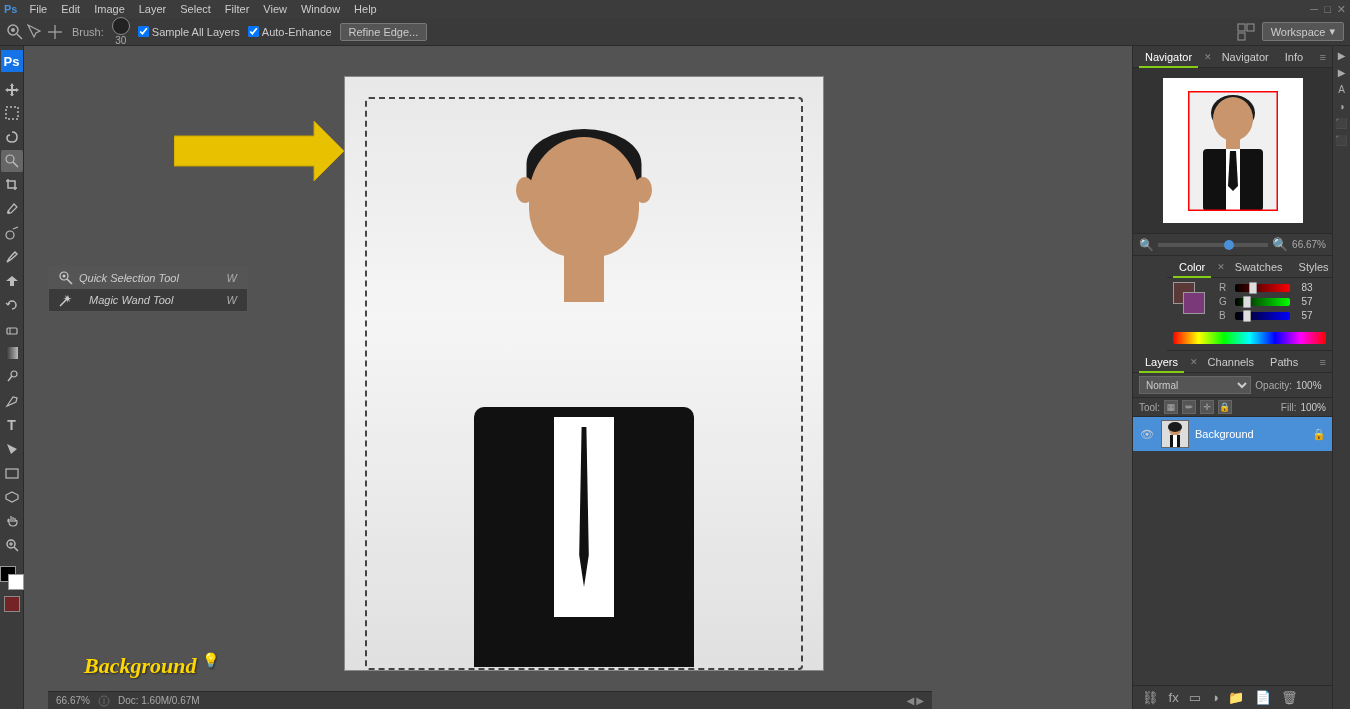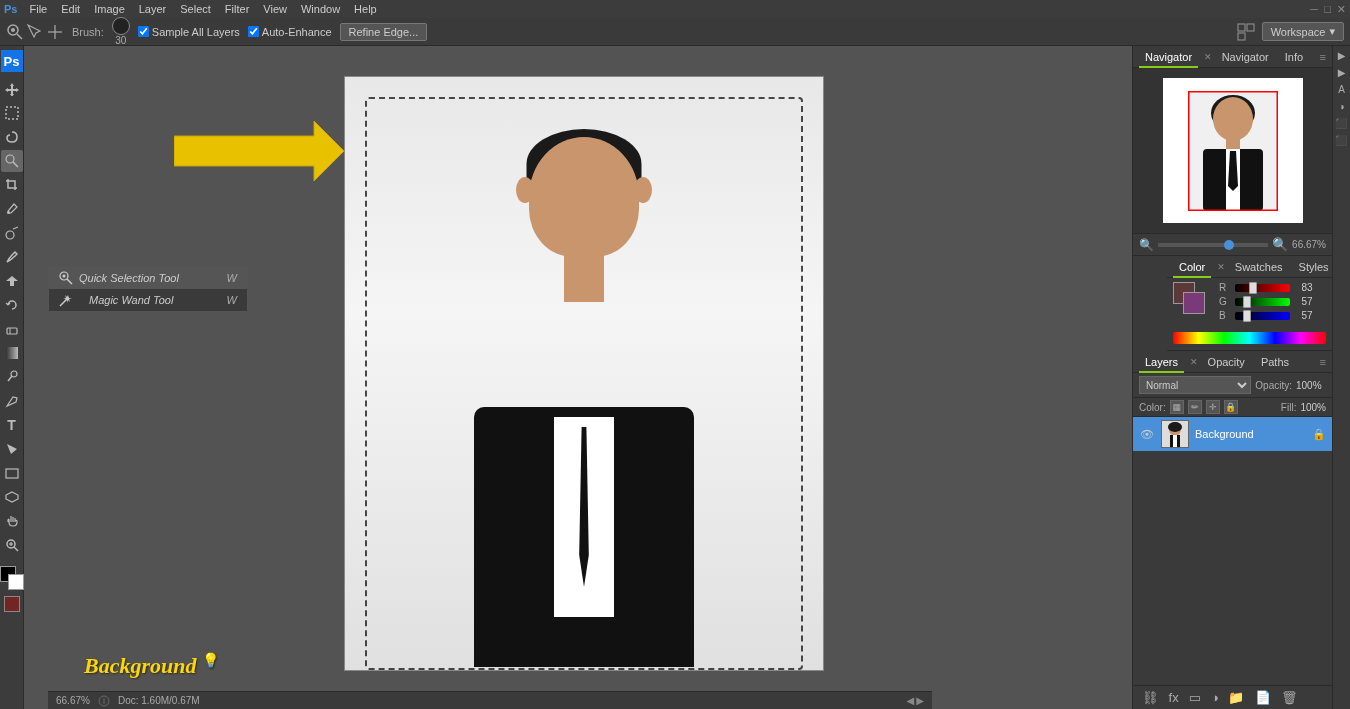--- a/index.html
+++ b/index.html
@@ -654,33 +654,33 @@
             </div>
           </div>
         </div>
         <div class="spectrum-bar"></div>
       </div>
 
       <div id="layers-panel">
         <div class="panel-header">
           <span class="panel-tab active">Layers</span>
           <span class="panel-tab-x">✕</span>
-          <span class="panel-tab">Opacity</span>
+          <span class="panel-tab">Channels</span>
           <span class="panel-tab">Paths</span>
           <span class="panel-expand">≡</span>
         </div>
         <div class="layers-mode-bar">
           <select class="blend-mode-select">
             <option>Normal</option>
           </select>
           <span class="opacity-label">Opacity:</span>
           <span class="opacity-value">100%</span>
         </div>
         <div class="lock-bar">
-          <span>Color:</span>
+          <span>Tool:</span>
           <div class="lock-icon">▦</div>
           <div class="lock-icon">✏</div>
           <div class="lock-icon">✛</div>
           <div class="lock-icon">🔒</div>
           <span class="fill-label">Fill:</span>
           <span class="fill-value">100%</span>
         </div>
 
         <div class="layer-row">
           <div class="layer-eye">👁</div>

